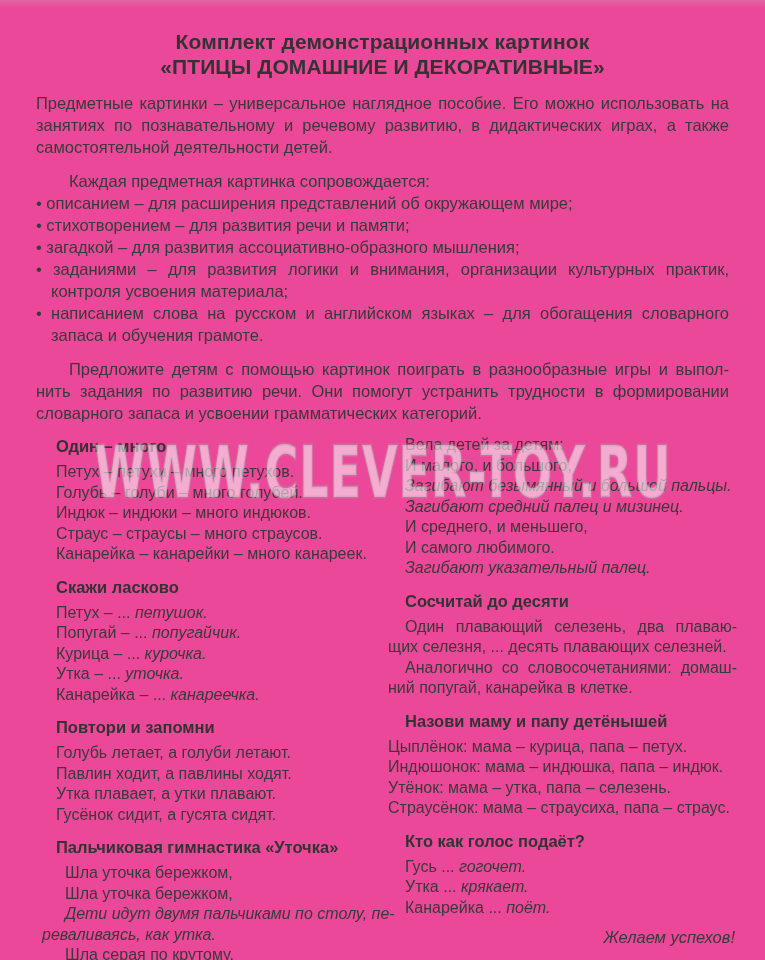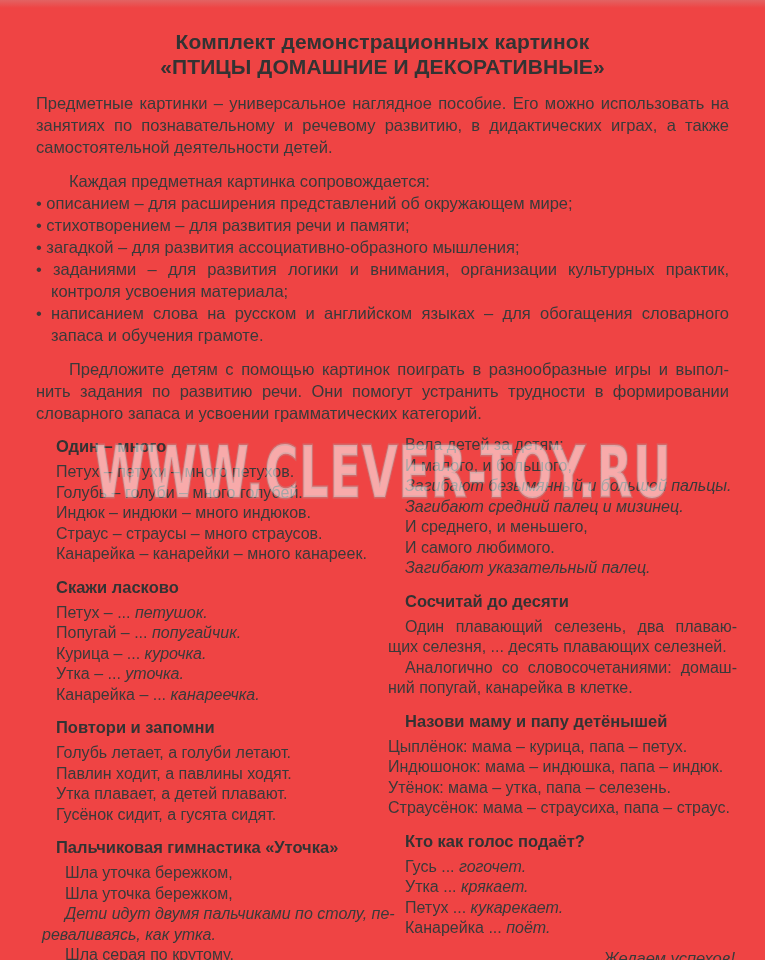--- a/index.html
+++ b/index.html
@@ -1,19 +1,19 @@
 <!DOCTYPE html>
 <html lang="ru"><head>
 <meta charset="utf-8">
 <style>
   html,body{margin:0;padding:0;background:#ffffff;}
   .page{
     position:relative;
     width:765px;height:960px;
-    background:#ef4444;
+    background:#ec4899;
     overflow:hidden;
     font-family:"Liberation Sans","DejaVu Sans",sans-serif;
     color:#3a3a3a;
     box-sizing:border-box;
   }
   .page::before{
     content:"";position:absolute;top:0;left:0;right:0;height:8px;
     background:linear-gradient(to bottom, rgba(190,190,190,0.25), rgba(255,255,255,0));
   }
   .title{
@@ -85,21 +85,21 @@
         <div class="line"><span class="st-n">Канарейка – канарейки – много канареек.</span></div>
         <div class="sec-heading">Скажи ласково</div>
         <div class="line"><span class="st-n">Петух – ... </span><span class="st-i">петушок.</span></div>
         <div class="line"><span class="st-n">Попугай – ... </span><span class="st-i">попугайчик.</span></div>
         <div class="line"><span class="st-n">Курица – ... </span><span class="st-i">курочка.</span></div>
         <div class="line"><span class="st-n">Утка – ... </span><span class="st-i">уточка.</span></div>
         <div class="line"><span class="st-n">Канарейка – ... </span><span class="st-i">канареечка.</span></div>
         <div class="sec-heading">Повтори и запомни</div>
         <div class="line"><span class="st-n">Голубь лета</span><span class="st-b">ет</span><span class="st-n">, а голуби лета</span><span class="st-b">ют</span><span class="st-n">.</span></div>
         <div class="line"><span class="st-n">Павлин ход</span><span class="st-b">ит</span><span class="st-n">, а павлины ход</span><span class="st-b">ят</span><span class="st-n">.</span></div>
-        <div class="line"><span class="st-n">Утка плава</span><span class="st-b">ет</span><span class="st-n">, а детей плава</span><span class="st-b">ют</span><span class="st-n">.</span></div>
+        <div class="line"><span class="st-n">Утка плава</span><span class="st-b">ет</span><span class="st-n">, а утки плава</span><span class="st-b">ют</span><span class="st-n">.</span></div>
         <div class="line"><span class="st-n">Гусёнок сид</span><span class="st-b">ит</span><span class="st-n">, а гусята сид</span><span class="st-b">ят</span><span class="st-n">.</span></div>
         <div class="sec-heading">Пальчиковая гимнастика «Уточка»</div>
         <div class="line v"><span class="st-n">Шла уточка бережком,</span></div>
         <div class="line v"><span class="st-n">Шла уточка бережком,</span></div>
         <div class="line v"><span class="st-i">Дети идут двумя пальчиками по столу, пе-</span></div>
         <div class="line hang"><span class="st-i">реваливаясь, как утка.</span></div>
         <div class="line v"><span class="st-n">Шла серая по крутому,</span></div>
       </div>
     <div class="col col-right">
         <div class="line ind16"><span class="st-n">Вела детей за детям:</span></div>
@@ -115,20 +115,19 @@
         <div class="line ind16 jfull"><span class="st-n">Аналогично со словосочетаниями: домаш-</span></div>
         <div class="line"><span class="st-n">ний попугай, канарейка в клетке.</span></div>
         <div class="sec-heading hi">Назови маму и папу детёнышей</div>
         <div class="line"><span class="st-n">Цыплёнок: мама – курица, папа – петух.</span></div>
         <div class="line"><span class="st-n">Индюшонок: мама – индюшка, папа – индюк.</span></div>
         <div class="line"><span class="st-n">Утёнок: мама – утка, папа – селезень.</span></div>
         <div class="line"><span class="st-n">Страусёнок: мама – страусиха, папа – страус.</span></div>
         <div class="sec-heading hi">Кто как голос подаёт?</div>
         <div class="line ind16"><span class="st-n">Гусь ... </span><span class="st-i">гогочет.</span></div>
         <div class="line ind16"><span class="st-n">Утка ... </span><span class="st-i">крякает.</span></div>
-        <div class="line ind16"><span class="st-n">Петух ... </span><span class="st-i">кукарекает.</span></div>
         <div class="line ind16"><span class="st-n">Канарейка ... </span><span class="st-i">поёт.</span></div>
         <div class="line closing"><span class="st-i">Желаем успехов!</span></div>
       </div>
   </div>
 
   <div class="watermark">WWW.CLEVER-TOY.RU</div>
 </div>
 
 </body></html>

